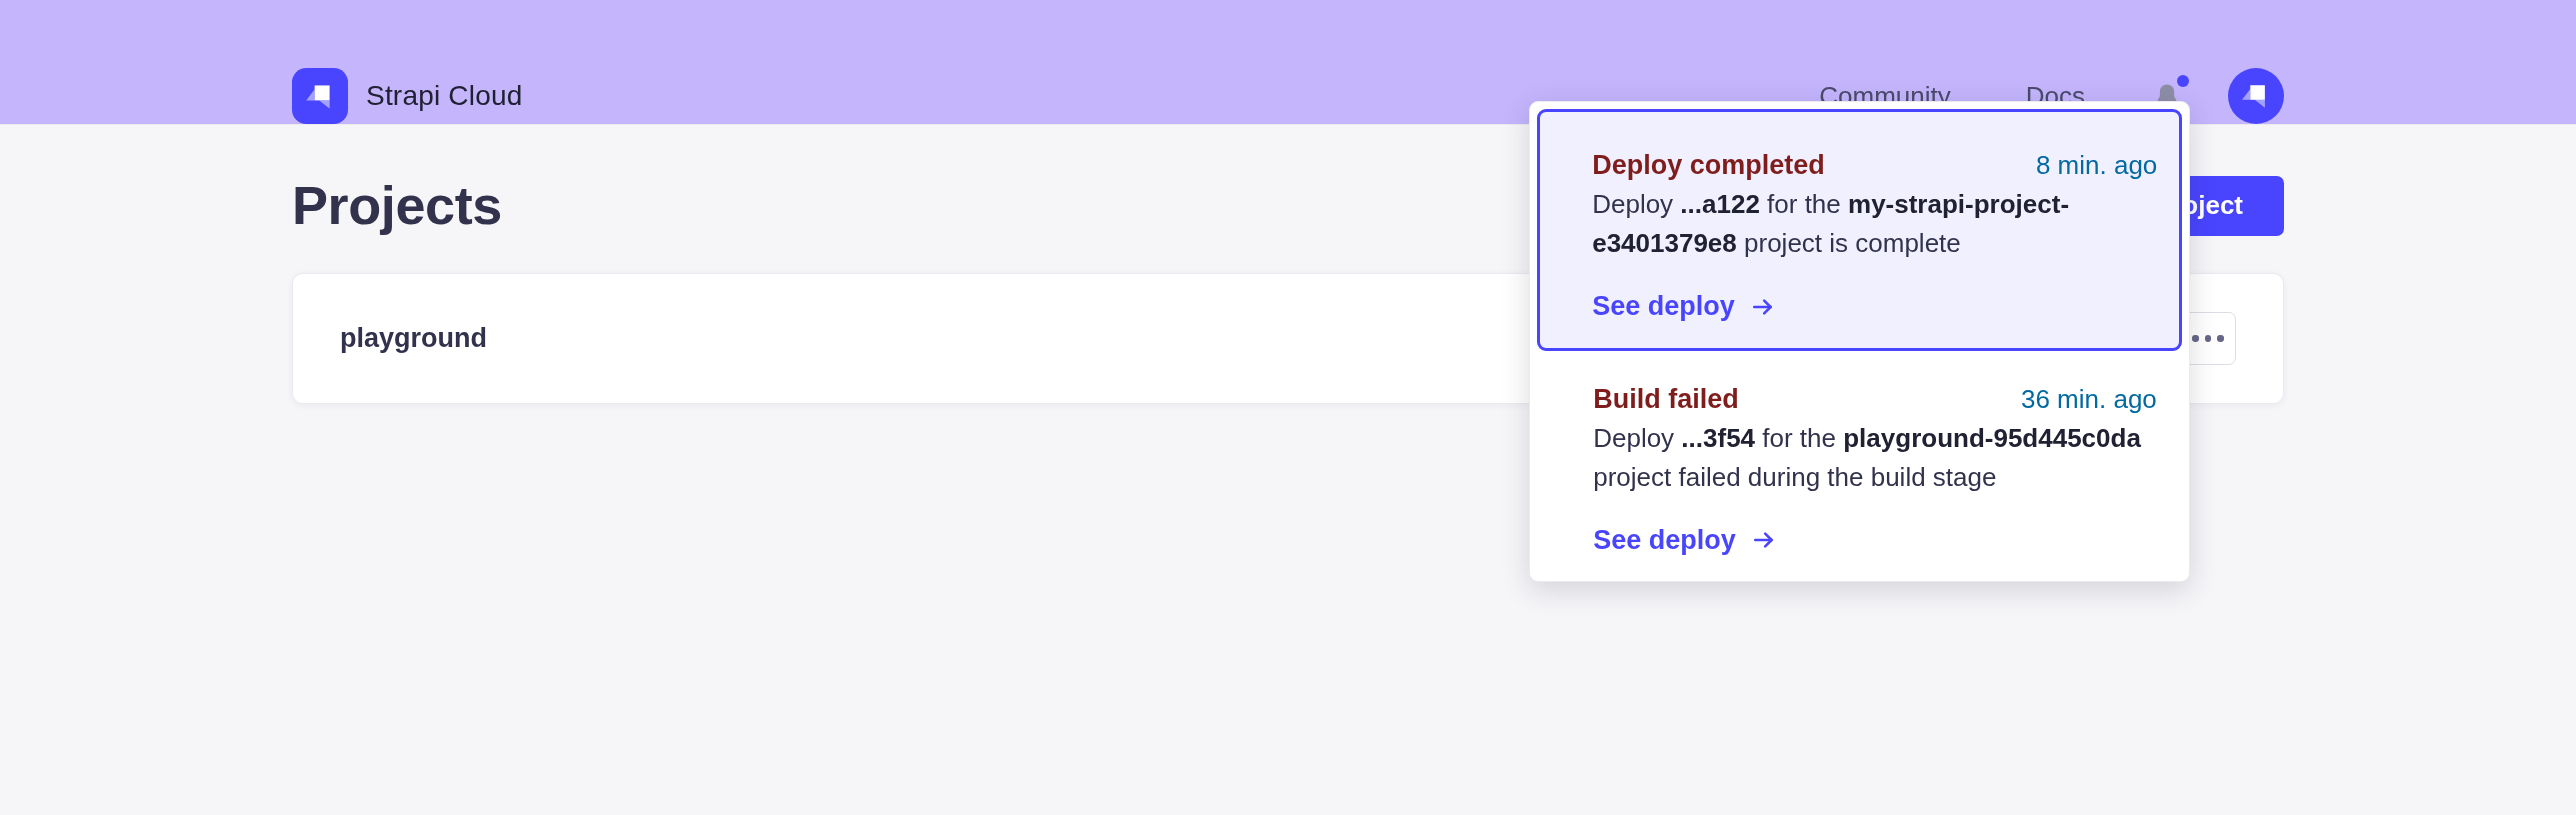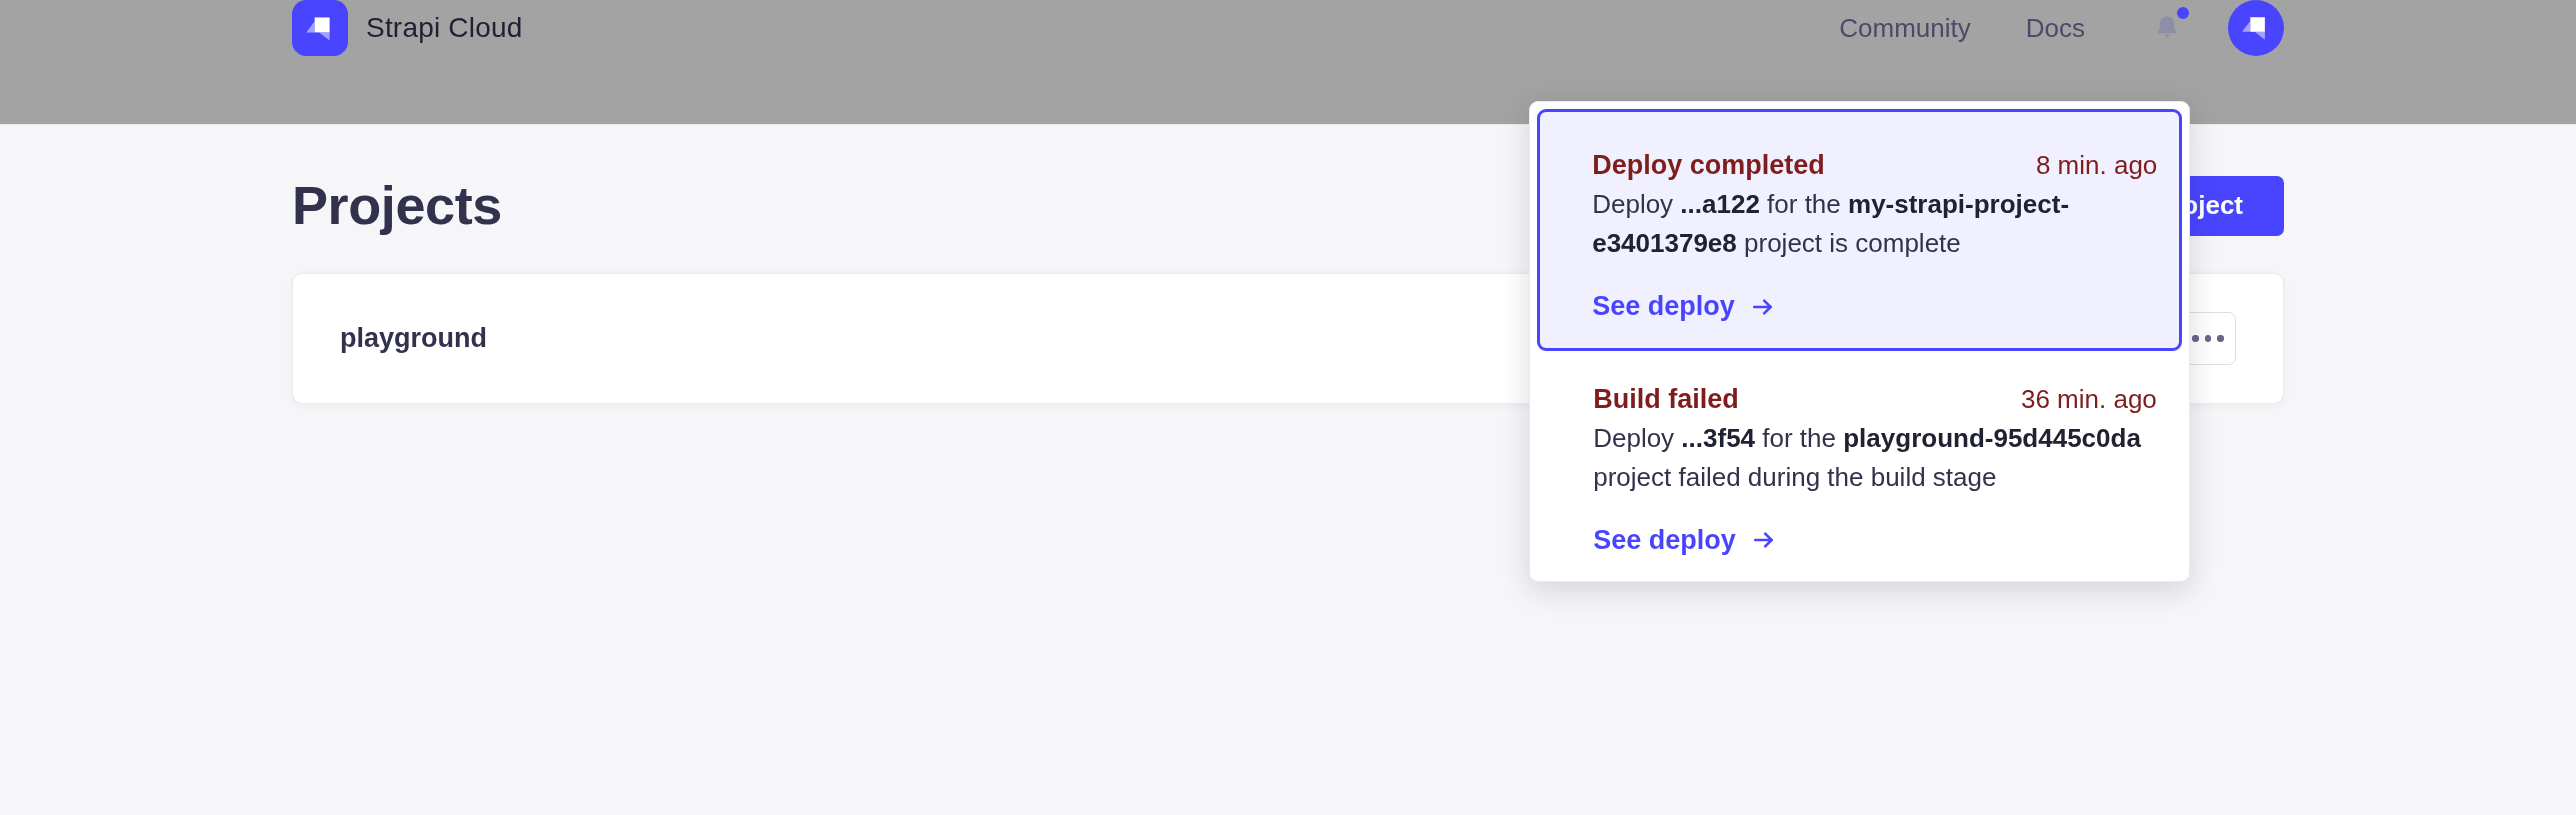--- a/index.html
+++ b/index.html
@@ -3,32 +3,32 @@
 <meta charset="utf-8">
 <style>
   html,body{margin:0;padding:0;background:#f6f6f9;}
   *{box-sizing:border-box;}
   .stage{
     position:relative;width:2576px;height:815px;overflow:hidden;
     background:#f6f6f9;font-family:"Liberation Sans",sans-serif;color:#32324d;
   }
   
   .app-header{
-    height:125px;background:#a3a3a3;border-bottom:1.8px solid #eaeaef;
-    display:flex;align-items:flex-start;padding:0 292px;
+    height:125px;background:#c4b5fd;border-bottom:1.8px solid #eaeaef;
+    display:flex;align-items:flex-end;padding:0 292px;
   }
   .brand{display:flex;align-items:center;gap:18px;cursor:pointer;}
   .logo-box{
     width:56px;height:56px;border-radius:14.3px;background:#4945ff;
     display:flex;align-items:center;justify-content:center;flex:0 0 auto;
   }
   .brand-name{font-size:28px;font-weight:500;color:#212134;letter-spacing:0.2px;}
   .header-nav{margin-left:auto;display:flex;align-items:center;}
   .nav-link{font-size:26px;font-weight:500;color:#4a4a6a;text-decoration:none;cursor:pointer;}
-  .nav-link + .nav-link{margin-left:55px;}
+  .nav-link + .nav-link{margin-left:75px;}
   .bell-btn{
     position:relative;margin-left:68px;background:none;border:none;padding:0;cursor:pointer;
     display:flex;align-items:center;
   }
   .unread-dot{
     position:absolute;top:-6.3px;right:-8px;width:12.5px;height:12.5px;border-radius:50%;background:#4945ff;
   }
   .avatar-btn{
     width:56px;height:56px;margin-left:47px;border-radius:50%;background:#4945ff;border:none;
     display:flex;align-items:center;justify-content:center;cursor:pointer;padding:0;
@@ -58,21 +58,21 @@
     background:#fff;border:0.9px solid #eaeaef;border-radius:9px;padding:7.2px;
     box-shadow:0 7.2px 29px rgba(33,33,52,.16);
   }
   .notif{font-size:26px;line-height:39px;color:#32324d;border-radius:9px;}
   .notif.highlighted{
     background:#f0f0ff;border:3.6px solid #4945ff;padding:34px 21.5px 21.5px 52px;
   }
   .notif.plain{padding:29px 25px 14.3px 56px;}
   .notif-head{display:flex;align-items:baseline;justify-content:space-between;}
   .notif-title{font-size:27px;font-weight:700;color:#7f1d1d;}
-  .notif-time{font-size:26px;font-weight:400;color:#7f1d1d;}
+  .notif-time{font-size:26px;font-weight:400;color:#0369a1;}
   .notif-body{margin:0;}
   .notif-body b{font-weight:700;color:#212134;}
   .see-deploy{
     display:inline-flex;align-items:center;gap:14.3px;margin-top:24px;
     color:#4945ff;font-size:27px;font-weight:700;text-decoration:none;cursor:pointer;
   }
 </style>
 </head>
 <body>
 

